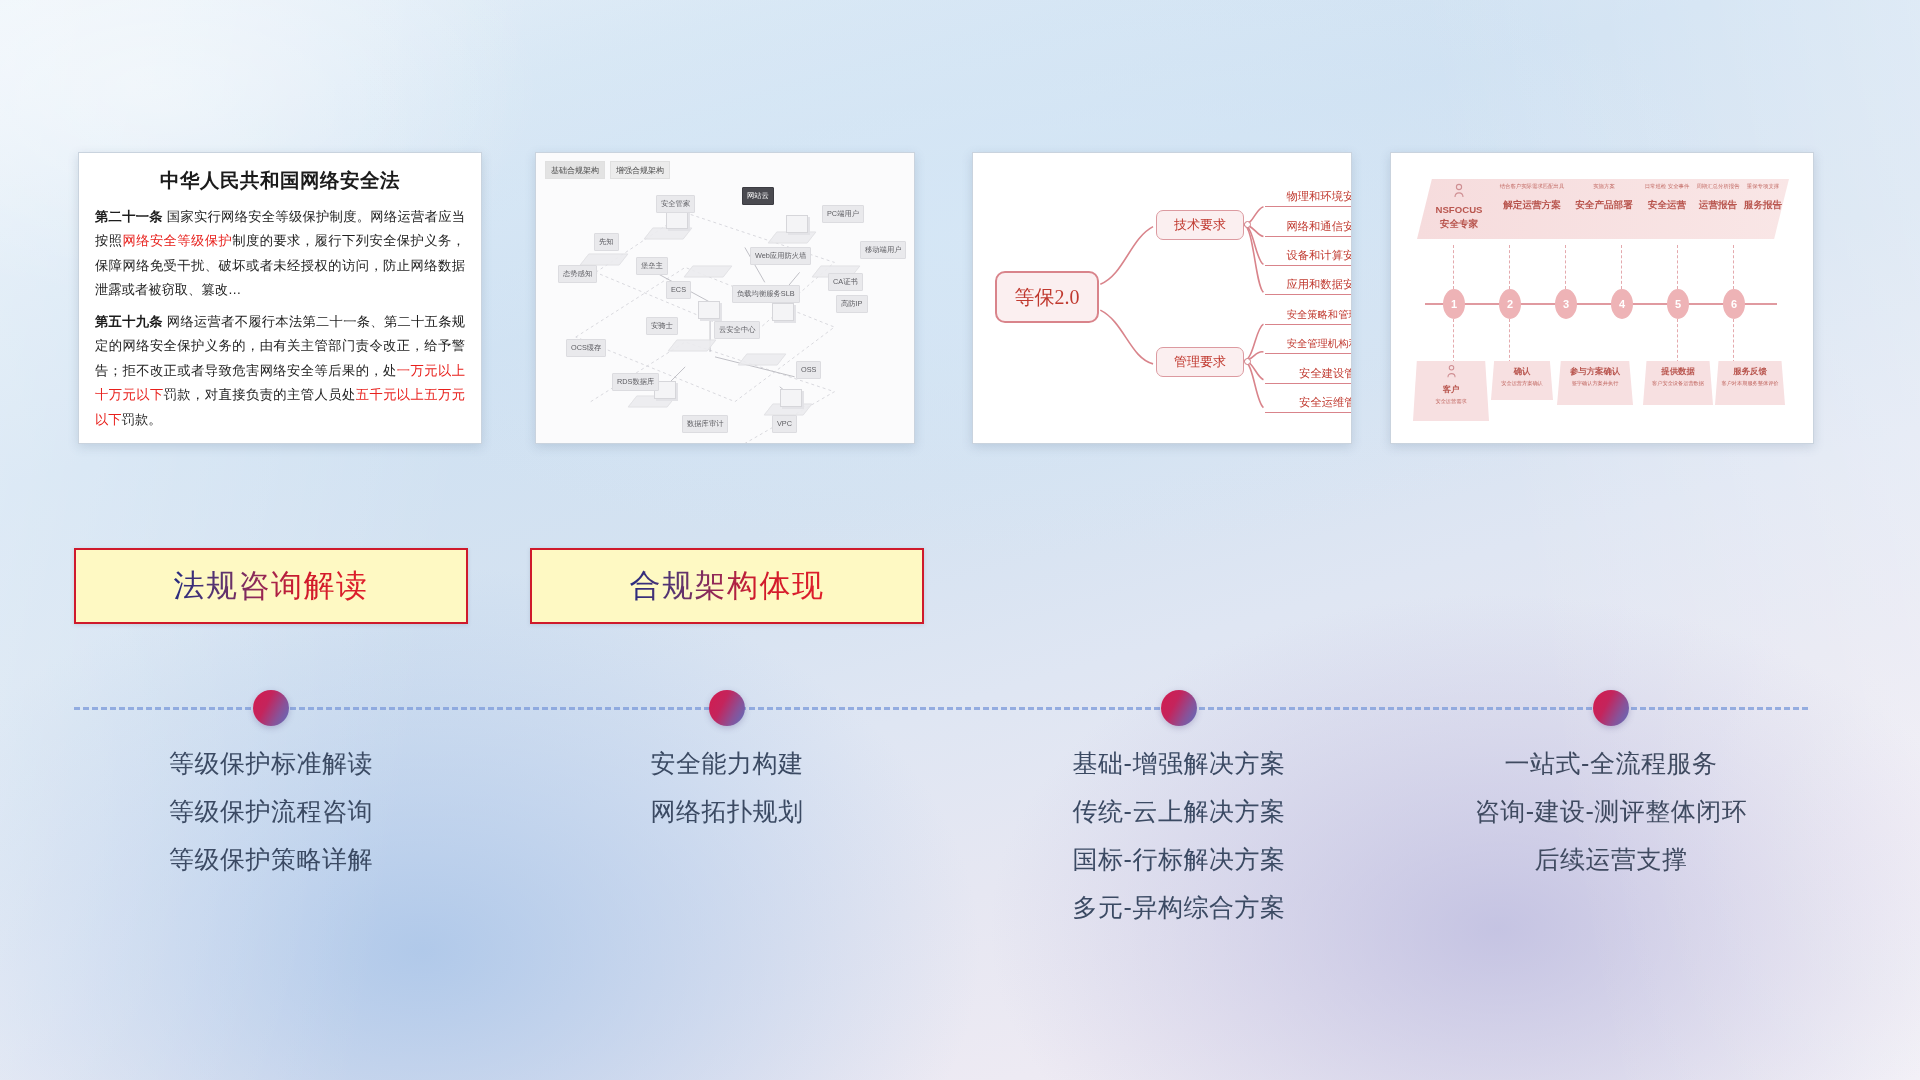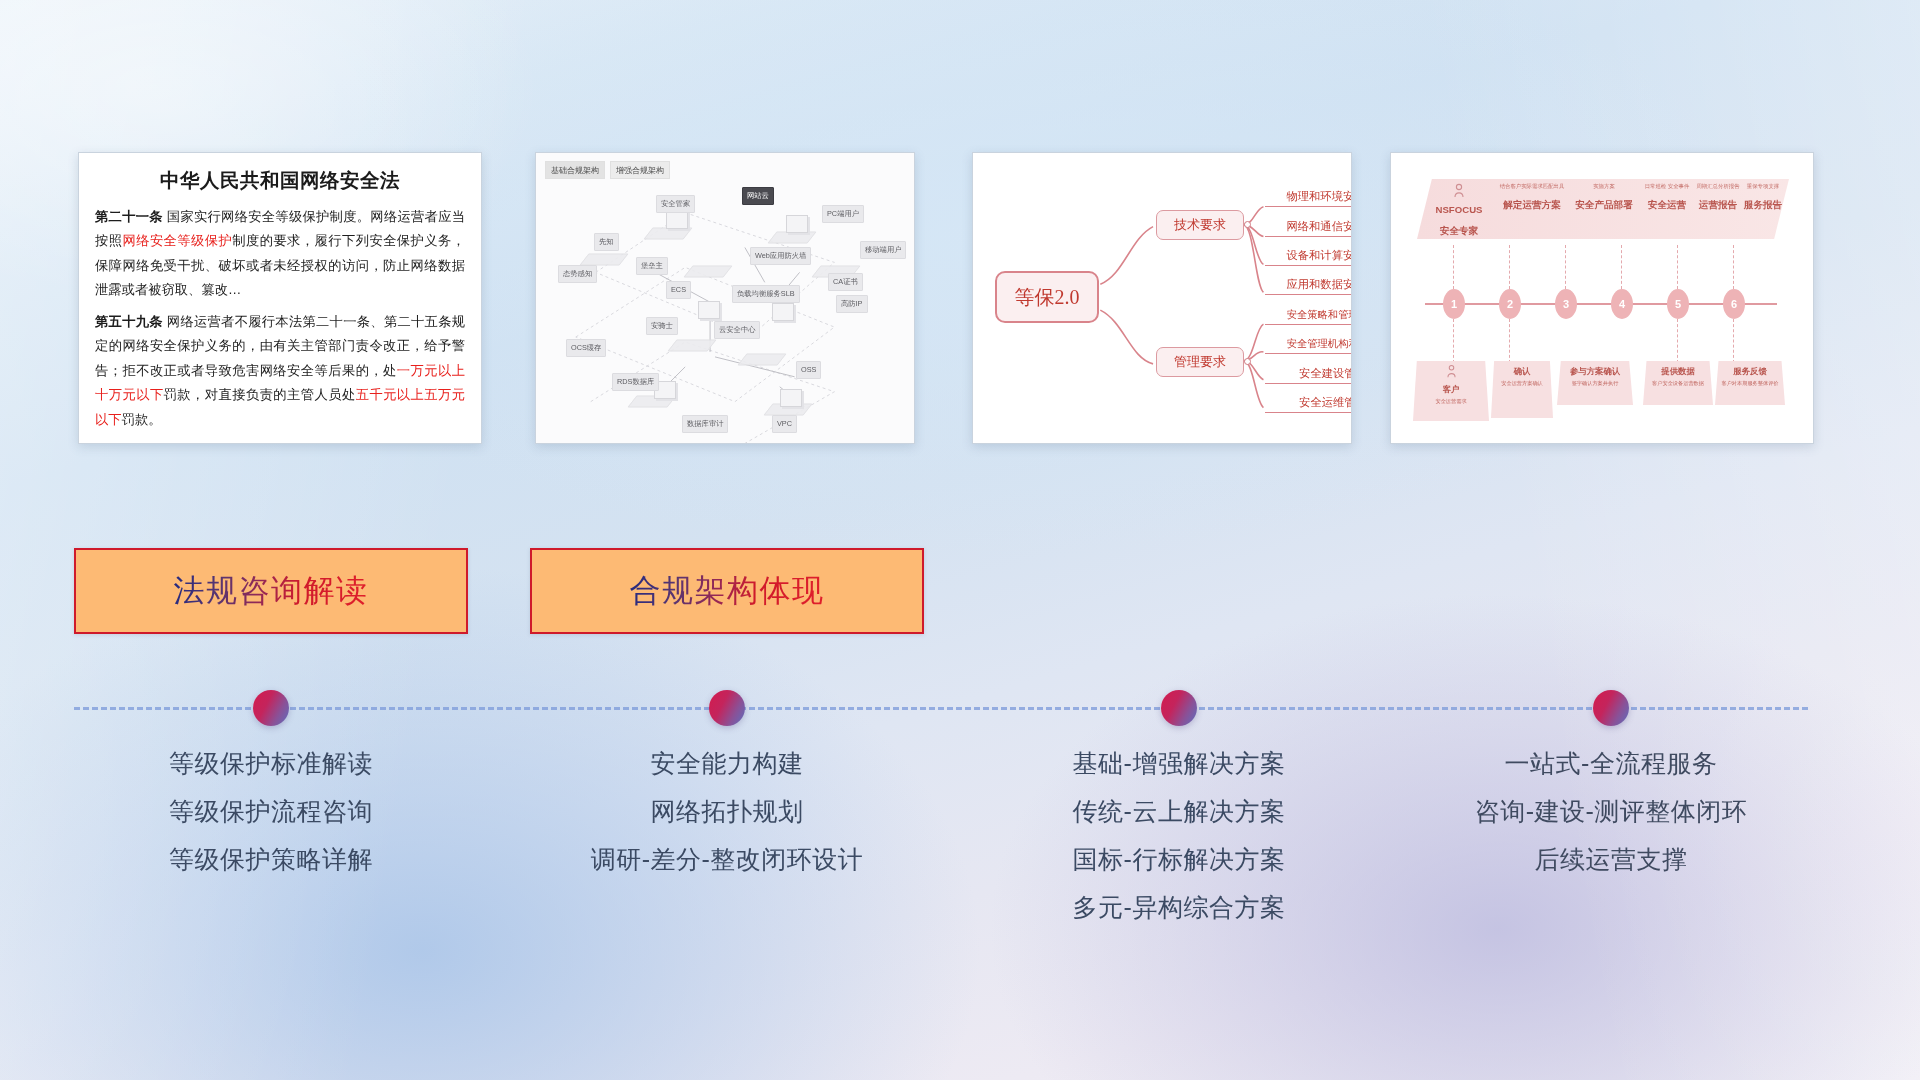--- a/index.html
+++ b/index.html
@@ -119,22 +119,22 @@
   .tag {
     position:absolute; background:#f7e0e1; color:#b9564f; text-align:center;
     clip-path:polygon(5% 0,95% 0,100% 100%,0 100%);
   }
   .tag .t1 { font-size:8.4px; font-weight:700; margin-top:5px; }
   .tag .t2 { font-size:5.2px; line-height:1.35; margin-top:3px; opacity:.9; }
 
   
   .heads { position:absolute; left:0; top:0; width:1920px; height:1080px; }
   .head-box {
-    position:absolute; top:548px; height:86px;
-    background:#fdba74; border:2px solid #cf1a2b;
+    position:absolute; top:548px; height:76px;
+    background:#fef9c3; border:2px solid #cf1a2b;
     display:flex; align-items:center; justify-content:center;
     box-shadow:0 1px 4px rgba(70,90,120,.16);
     text-align:center;
   }
   .head-box.h1 { left:74px;   width:394px; }
   .head-box.h2 { left:530px;  width:394px; }
   .head-box.h3 { left:982px;  width:394px; }
   .head-box.h4 { left:1414px; width:394px; }
   .head-txt {
     font-size:31px; font-weight:400; letter-spacing:1.5px;
@@ -294,21 +294,21 @@
   <div class="card c4">
     <div class="road">
       <div class="band"></div>
 
       <div class="band-cell" style="left:36px; top:30px; width:64px;">
         <svg width="16" height="16" viewBox="0 0 16 16" style="margin-bottom:1px">
           <circle cx="8" cy="4" r="2.6" fill="none" stroke="#cf8f93" stroke-width="1.1"></circle>
           <path d="M4 14 C4 8.5 12 8.5 12 14" fill="none" stroke="#cf8f93" stroke-width="1.1"></path>
         </svg>
         <div class="main" style="margin-top:0">NSFOCUS</div>
-        <div class="main" style="margin-top:10px">安全专家</div>
+        <div class="main" style="margin-top:3px">安全专家</div>
       </div>
       <div class="band-cell" style="left:104px; top:30px; width:74px;">
         <div class="sub">结合客户实际需求匹配出具</div>
         <div class="main">解定运营方案</div>
       </div>
       <div class="band-cell" style="left:180px; top:30px; width:66px;">
         <div class="sub">实施方案</div>
         <div class="main">安全产品部署</div>
       </div>
       <div class="band-cell" style="left:246px; top:30px; width:60px;">
@@ -345,21 +345,21 @@
       <div class="pill" style="left:332px;">6</div>
 
       <div class="tag" style="left:22px; top:208px; width:76px; height:60px;">
         <svg width="15" height="15" viewBox="0 0 16 16" style="margin-top:3px">
           <circle cx="8" cy="4" r="2.4" fill="none" stroke="#cf8f93" stroke-width="1.1"></circle>
           <path d="M4.2 14 C4.2 9 11.8 9 11.8 14" fill="none" stroke="#cf8f93" stroke-width="1.1"></path>
         </svg>
         <div class="t1" style="margin-top:1px">客户</div>
         <div class="t2">安全运营需求</div>
       </div>
-      <div class="tag" style="left:100px; top:208px; width:62px; height:57px;">
+      <div class="tag" style="left:100px; top:208px; width:62px; height:39px;">
         <div class="t1">确认</div>
         <div class="t2">安全运营方案确认</div>
       </div>
       <div class="tag" style="left:166px; top:208px; width:76px; height:44px;">
         <div class="t1">参与方案确认</div>
         <div class="t2">签字确认方案并执行</div>
       </div>
       <div class="tag" style="left:252px; top:208px; width:70px; height:44px;">
         <div class="t1">提供数据</div>
         <div class="t2">客户安全设备运营数据</div>
@@ -391,21 +391,20 @@
 
 <div class="cols">
   <div class="col k1">
     <div class="item">等级保护标准解读</div>
     <div class="item">等级保护流程咨询</div>
     <div class="item">等级保护策略详解</div>
   </div>
   <div class="col k2">
     <div class="item">安全能力构建</div>
     <div class="item">网络拓扑规划</div>
-    <div class="item">调研-差分-整改闭环设计</div>
   </div>
   <div class="col k3">
     <div class="item">基础-增强解决方案</div>
     <div class="item">传统-云上解决方案</div>
     <div class="item">国标-行标解决方案</div>
     <div class="item">多元-异构综合方案</div>
   </div>
   <div class="col k4">
     <div class="item">一站式-全流程服务</div>
     <div class="item">咨询-建设-测评整体闭环</div>

